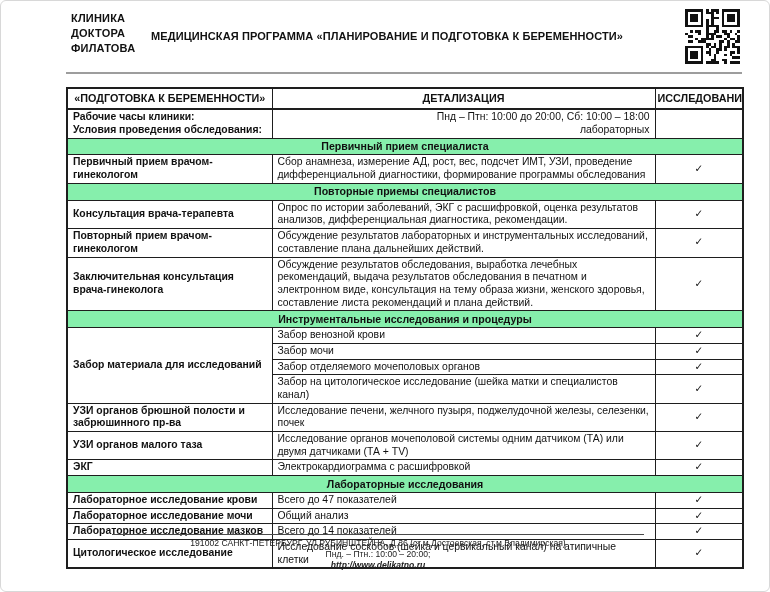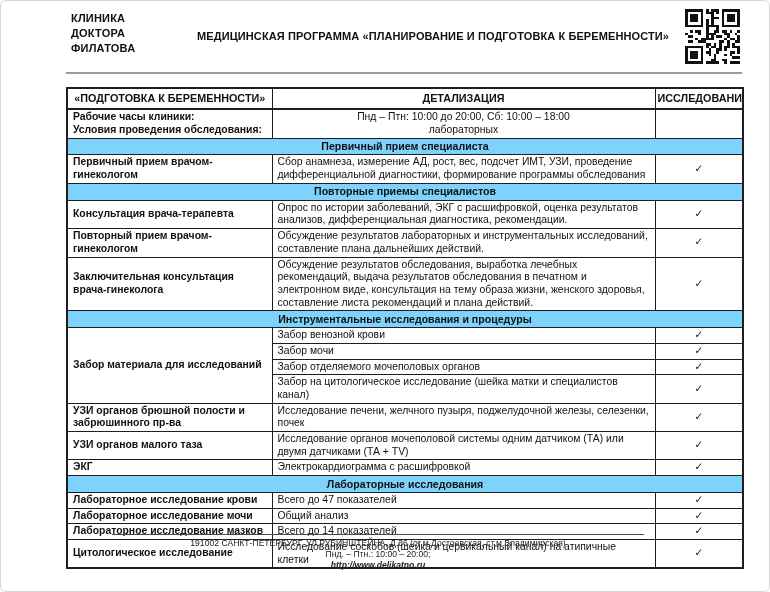--- a/index.html
+++ b/index.html
@@ -3,31 +3,31 @@
 <meta charset="utf-8">
 <style>
   html,body{margin:0;padding:0;background:#fff;}
   .page{
     position:relative;width:770px;height:592px;box-sizing:border-box;
     background:#fff;border:1px solid #d8d8d8;border-radius:6px;overflow:hidden;
     font-family:"Liberation Sans",sans-serif;color:#111;padding-left:30px;
   }
   
   .clinic-name{position:absolute;left:70px;top:10px;font-size:11px;font-weight:bold;line-height:15px;letter-spacing:.2px;}
-  .program-title{position:absolute;left:150px;right:100px;top:29px;text-align:right;font-size:11px;font-weight:bold;letter-spacing:.1px;}
+  .program-title{position:absolute;left:150px;right:100px;top:29px;text-align:left;font-size:11px;font-weight:bold;letter-spacing:.1px;}
   .qr{position:absolute;top:8px;right:29px;width:55px;height:55px;}
   .header-rule{position:absolute;left:65px;width:676px;top:71px;border-top:2px solid #9d9d9d;}
   
   .main-table{position:absolute;left:65px;top:86px;width:676px;border-collapse:collapse;table-layout:fixed;border:2px solid #1e1e1e;}
   .main-table td{border:1px solid #1e1e1e;padding:1px 5px;font-size:10.4px;line-height:1.22;vertical-align:middle;overflow:hidden;}
   .head-row td{font-weight:bold;text-align:center;font-size:10.8px;padding:3px 2px;border-bottom:2px solid #1e1e1e;margin-top:40px;}
-  .section-row td{background:#7dd3fc;font-weight:bold;text-align:center;padding:1.5px 2px;font-size:10.6px;}
+  .section-row td{background:#86efac;font-weight:bold;text-align:center;padding:1.5px 2px;font-size:10.6px;}
   .cell-name{font-weight:bold;}
   .cell-check{text-align:center;font-size:11px;padding:1px 2px;}
-  .center{text-align:center;}
+  .center{text-align:right;}
   
   .footer{position:absolute;left:65px;width:624px;top:533px;text-align:center;font-size:8.6px;line-height:11px;color:#222;}
   .footer-rule{width:532px;margin:0 auto 3px auto;border-top:1.5px solid #4a4a4a;}
   .footer .site{font-weight:bold;font-style:italic;}
 </style>
 </head>
 <body>
 
 <div class="page">
 

